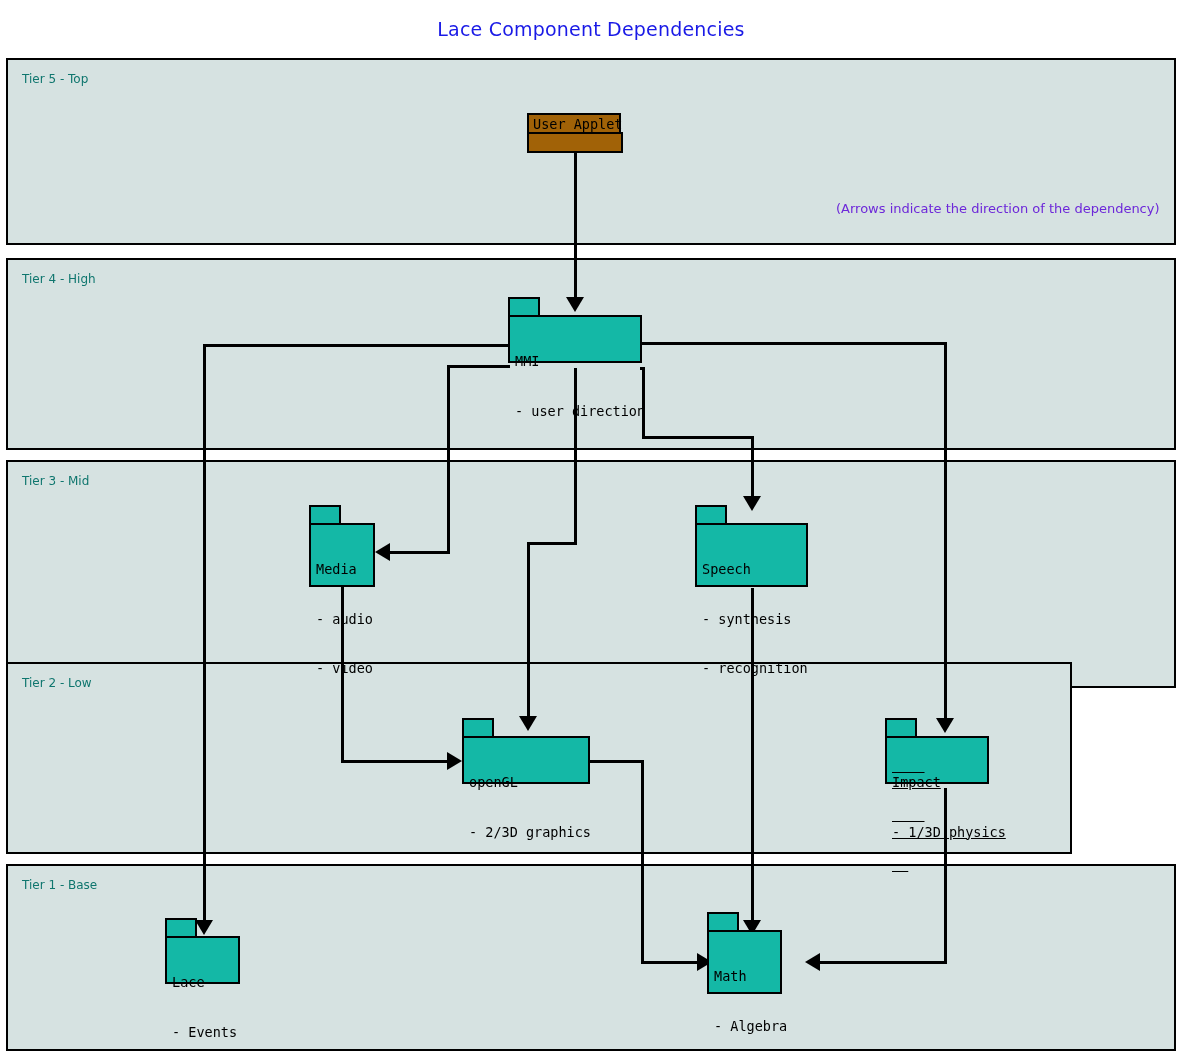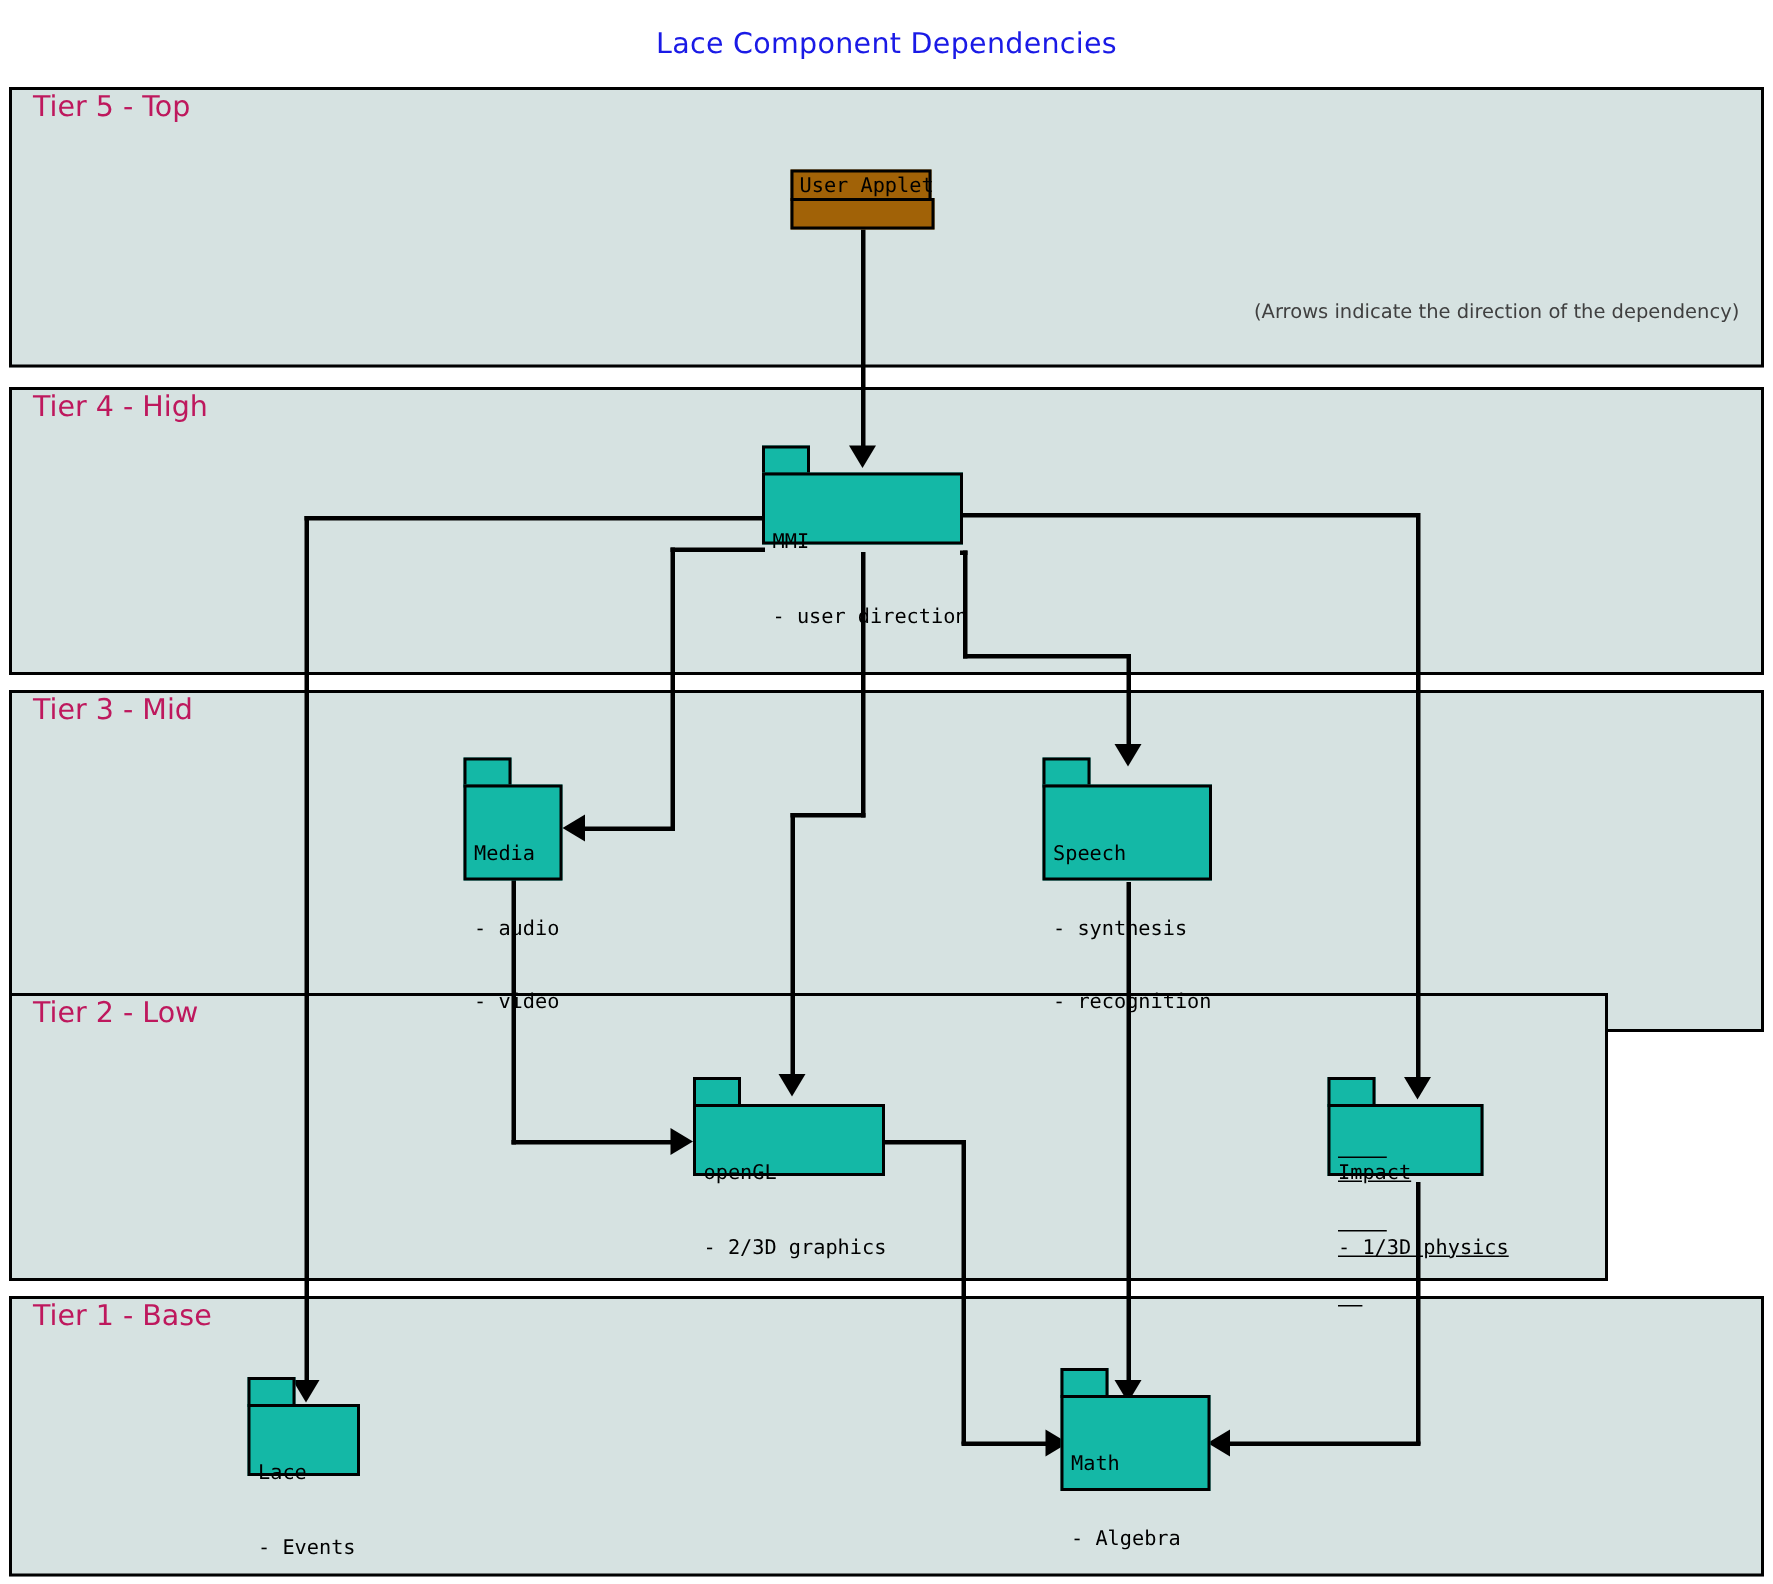--- a/index.html
+++ b/index.html
@@ -9,25 +9,25 @@
   #title{
     position:absolute;left:0;top:18px;width:1182px;text-align:center;
     color:#1a1ae6;font-size:19px;letter-spacing:0.2px;
   }
 
   .tier{
     position:absolute;background:#d6e2e1;border:2.5px solid #000;
     box-sizing:border-box;
   }
   .tier-label{
-    position:absolute;left:14px;top:0;font-size:19px;color:#be185d;
+    position:absolute;left:14px;top:12px;font-size:12px;color:#0f766e;
     white-space:nowrap;
   }
   #note{
-    position:absolute;font-size:13px;color:#404040;white-space:nowrap;
+    position:absolute;font-size:13px;color:#6d28d9;white-space:nowrap;
   }
 
   
   .pkg{position:absolute;}
   .pkg .tab{
     position:absolute;left:0;top:0;border:2.5px solid #000;box-sizing:border-box;
   }
   .pkg .body{
     position:absolute;border:2.5px solid #000;box-sizing:border-box;
     padding:3px 5px 0 5px;
@@ -183,18 +183,18 @@
 <div class="pkg green" style="left:165px;top:918px;">
   <div class="tab" style="width:32px;height:20px;"></div>
   <div class="body" style="left:0;top:18px;width:75px;height:48px;">
     <div>Lace</div>
     <div>- Events</div>
   </div>
 </div>
 
 <div class="pkg green" style="left:707px;top:912px;">
   <div class="tab" style="width:32px;height:20px;"></div>
-  <div class="body" style="left:0;top:18px;width:100px;height:64px;">
+  <div class="body" style="left:0;top:18px;width:75px;height:64px;">
     <div>Math</div>
     <div>- Algebra</div>
     
   </div>
 </div>
 
 </body></html>

